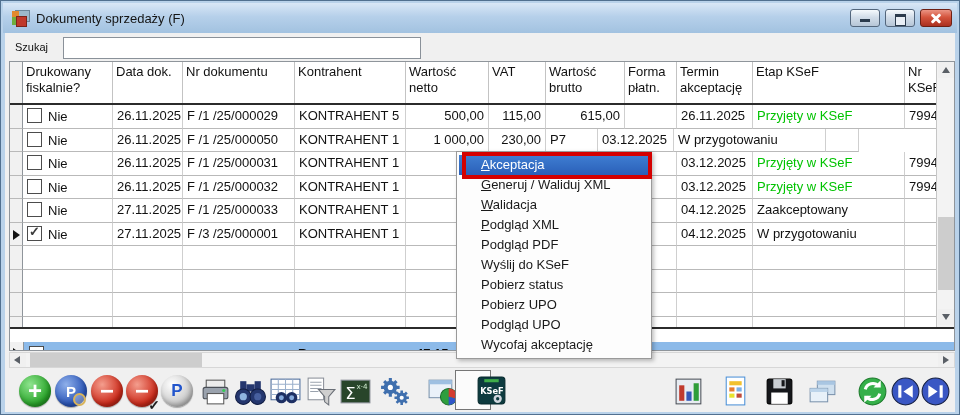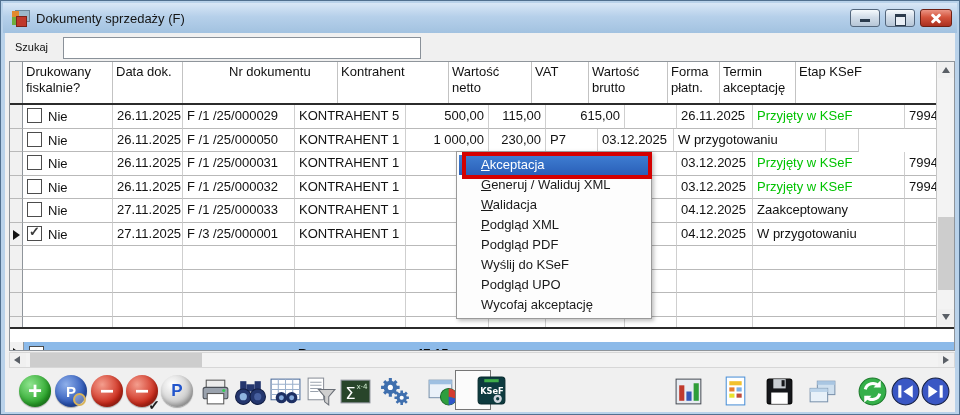--- a/index.html
+++ b/index.html
@@ -111,21 +111,21 @@
 
   <div class="client"></div>
   <span class="search-label">Szukaj</span>
   <input class="search-input" type="text" value="" style="">
 
   <div class="grid">
     <div class="hdr" id="hdr">
         <span class="hcell marker" style="width: 13px;"></span>
         <span class="hcell" style="width: 90px;">Drukowany fiskalnie?</span>
         <span class="hcell" style="width: 70px;">Data dok.</span>
-        <span class="hcell" style="width: 112px; margin-left: 43px;">Nr dokumentu</span>
+        <span class="hcell" style="width: 112px;">Nr dokumentu</span>
         <span class="hcell" style="width: 111px;">Kontrahent</span>
         <span class="hcell" style="width: 83px;">Wartość netto</span>
         <span class="hcell" style="width: 57px;">VAT</span>
         <span class="hcell" style="width: 79px;">Wartość brutto</span>
         <span class="hcell" style="width: 52px;">Forma płatn.</span>
         <span class="hcell" style="width: 76px;">Termin akceptację</span>
         <span class="hcell" style="width: 152px;">Etap KSeF</span>
         <span class="hcell" style="width: 33px;">Nr KSeF</span>
       </div>
     <div class="rows" id="rows">
@@ -481,17 +481,19 @@
       </button>
     </div>
 
   <div class="menu" id="menu">
       <div class="mitem sel"><u>A</u>kceptacja</div>
       <div class="mitem"><u>G</u>eneruj / Waliduj XML</div>
       <div class="mitem"><u>W</u>alidacja</div>
       <div class="mitem"><u>P</u>odgląd XML</div>
       <div class="mitem">Podgląd PDF</div>
       <div class="mitem">Wyślij do KSeF</div>
+      <div class="mitem">Pobierz status</div>
+      <div class="mitem">Pobierz UPO</div>
       <div class="mitem">Podgląd UPO</div>
       <div class="mitem">Wycofaj akceptację</div>
     </div>
   <div class="annotation"></div>
 </div>
 
 </body></html>

